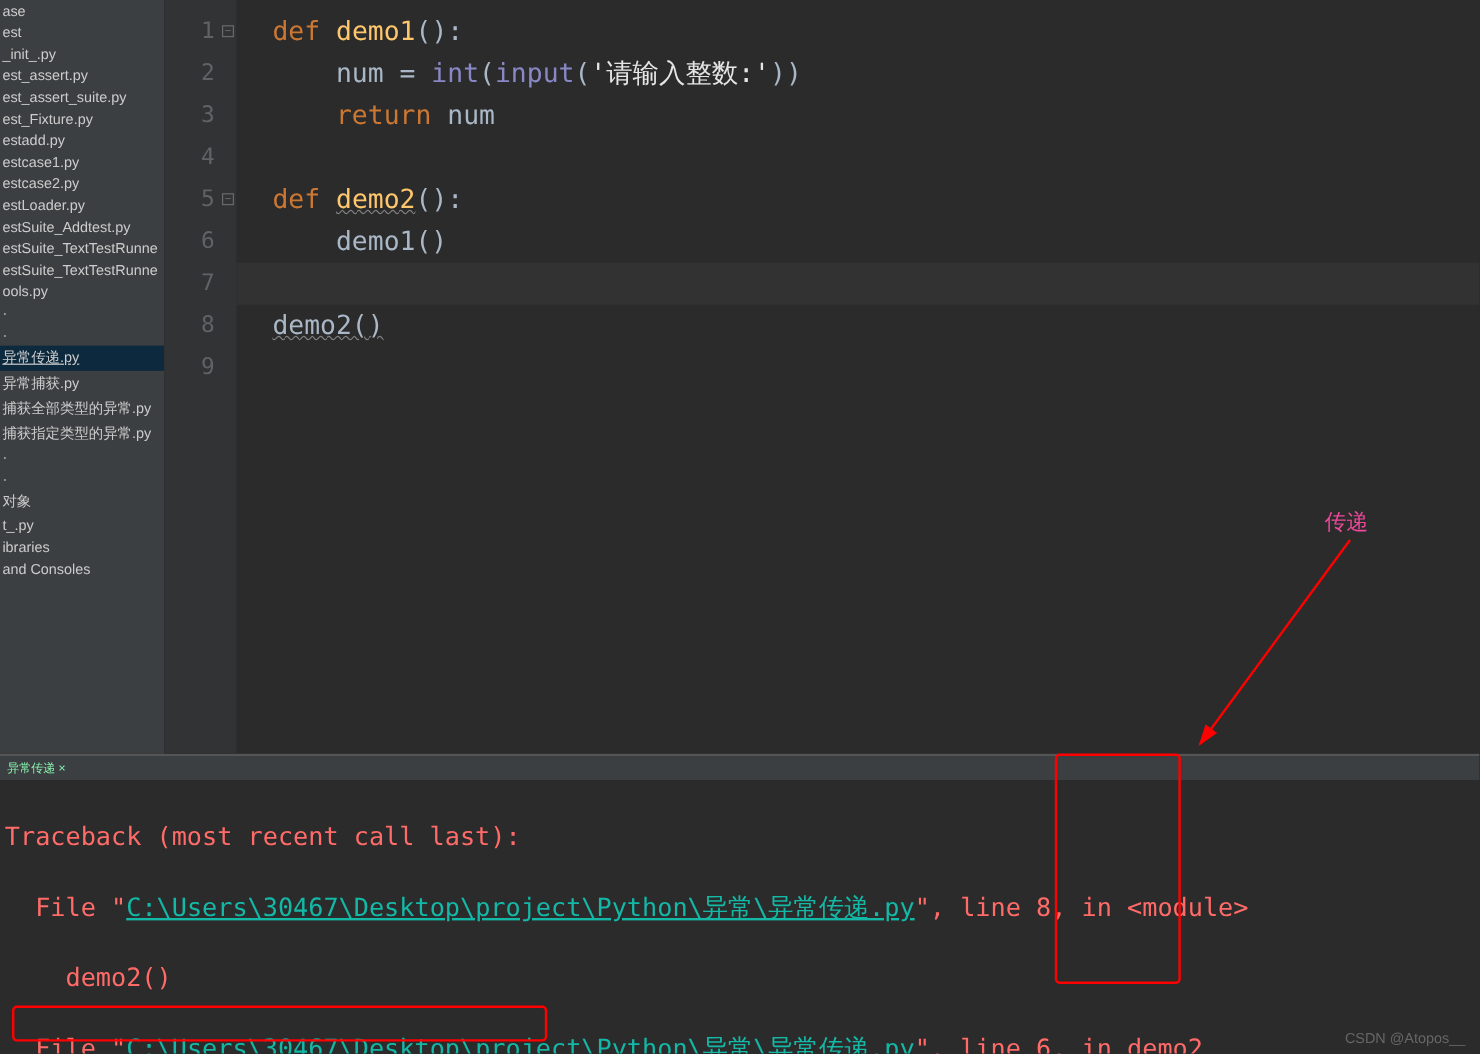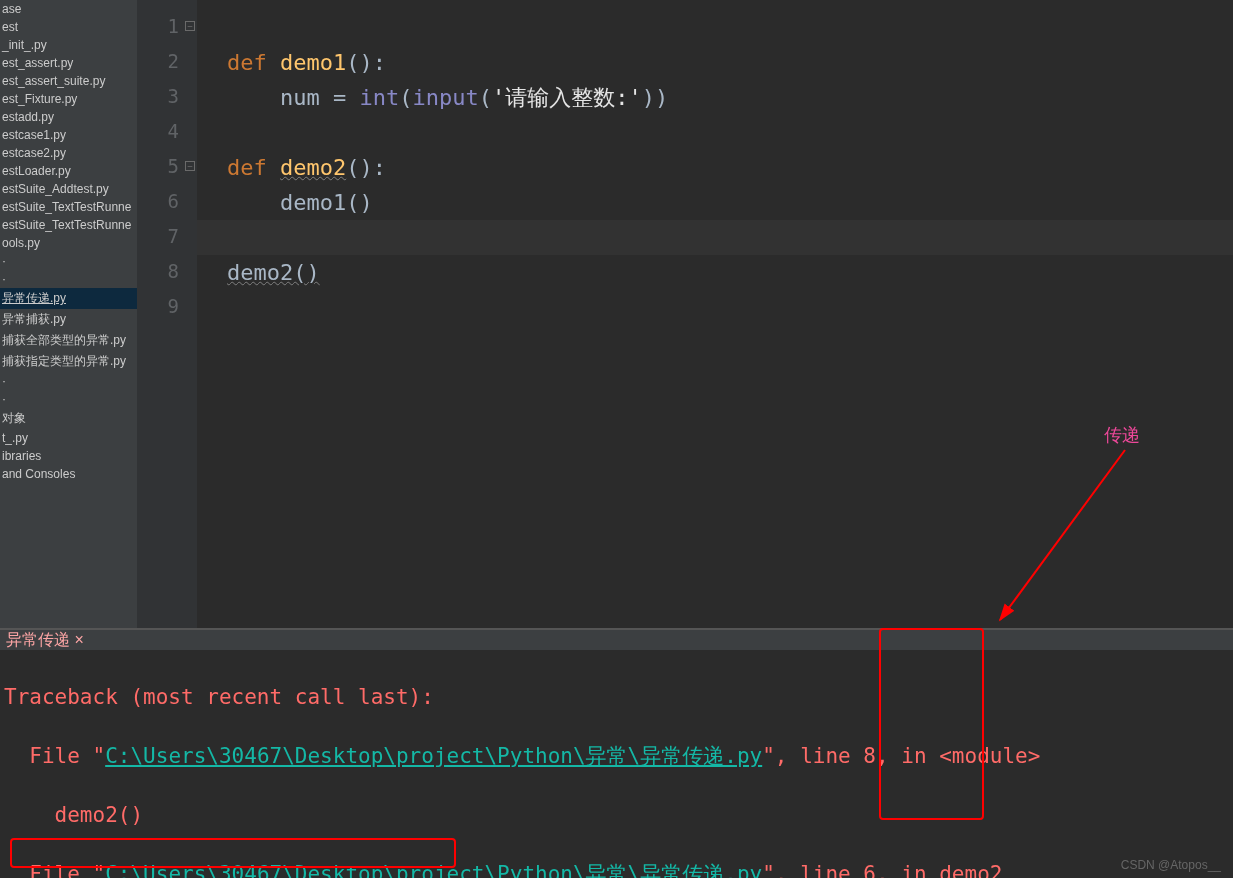--- a/index.html
+++ b/index.html
@@ -50,32 +50,31 @@
     line-height: 8px;
     text-align: center;
     color: #6a6a6a;
   }
   .code {
     flex: 1;
     padding-top: 9px;
     font-family: Consolas, "Microsoft YaHei", monospace;
     font-size: 22px;
     position: relative;
-    margin-top: 36px;
   }
   .code-line { height: 35px; line-height: 35px; padding-left: 30px; white-space: pre; }
   .code-line.current { background: #323232; }
   .kw { color: #cc7832; }
   .fn { color: #ffc66d; }
   .builtin { color: #8888c6; }
   .str { color: #e5e5e5; }
   .squiggle { text-decoration: underline wavy #808080 1px; }
   .panel-divider { height: 2px; background: #555555; }
   .panel-tab-bar { height: 20px; background: #3c3f41; display:flex; align-items:center;}
-  .panel-tab { color:#fca5a5; font-size:16px; padding:0 6px; font-family:"Microsoft YaHei",sans-serif;}
+  .panel-tab { color:#86efac; font-size:10px; padding:0 6px; font-family:"Microsoft YaHei",sans-serif;}
   .console {
     background: #2b2b2b;
     font-family: Consolas, "Microsoft YaHei", monospace;
     font-size: 21px;
     padding: 6px 0 0 4px;
     height: 268px;
     white-space: pre;
     position: relative;
   }
   .tb-red { color: #ff6b68; }
@@ -132,20 +131,21 @@
         <div>4</div>
         <div><span>5</span><span class="gutter-fold">−</span></div>
         <div>6</div>
         <div>7</div>
         <div>8</div>
         <div>9</div>
       </div>
       <div class="code">
         <div class="code-line"><span class="kw">def</span> <span class="fn">demo1</span><span>():</span></div>
         <div class="code-line"><span>    num = </span><span class="builtin">int</span><span>(</span><span class="builtin">input</span><span>(</span><span class="str">'请输入整数:'</span><span>))</span></div>
+        <div class="code-line"><span class="kw">    return</span><span> num</span></div>
         <div class="code-line"></div>
         <div class="code-line"><span class="kw">def</span> <span class="fn squiggle">demo2</span><span>():</span></div>
         <div class="code-line">    demo1()</div>
         <div class="code-line current"></div>
         <div class="code-line"><span class="squiggle">demo2()</span></div>
         <div class="code-line"></div>
       </div>
     </div>
   </div>
 </div>

